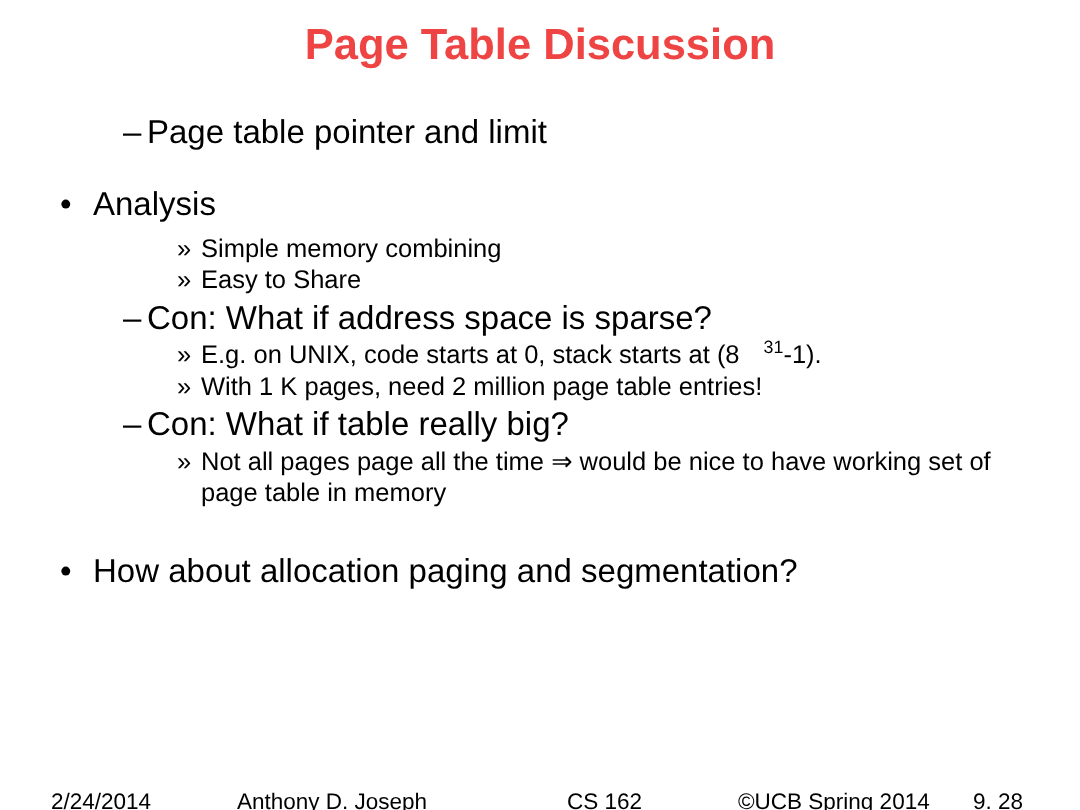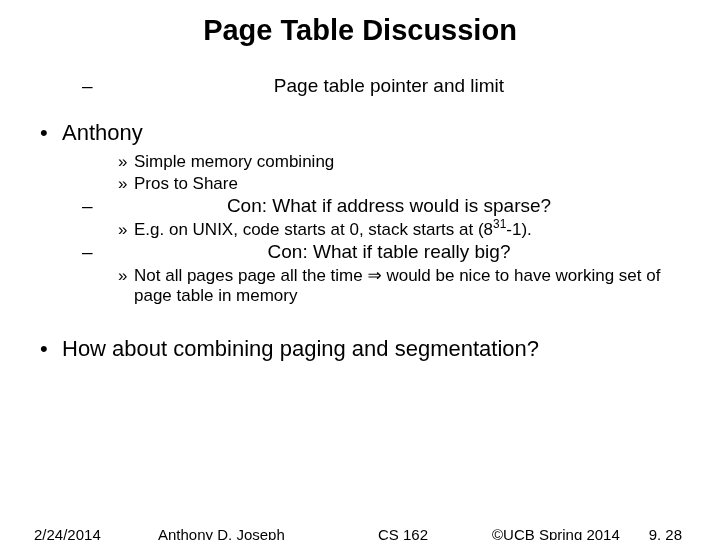--- a/index.html
+++ b/index.html
@@ -16,44 +16,43 @@
     position: relative;
     width: 720px;
     height: 540px;
     box-sizing: border-box;
     padding: 14px 40px 0 40px;
   }
   .title {
     text-align: center;
     font-size: 29px;
     font-weight: bold;
-    color: #000000;
+    color: #ef4444;
     margin: 0 0 28px 0;
   }
   .content {
     font-size: 22px;
     line-height: 1.2;
   }
   .b1 {
     margin: 0 0 6px 0;
     padding-left: 22px;
     position: relative;
   }
   .b1::before {
     content: "•";
     position: absolute;
     left: 0;
     top: 0;
   }
   .b2 {
-    font-size: 19px;
+    font-size: 22px;
     margin: 0 0 2px 0;
     padding-left: 58px;
     position: relative;
-    text-align: center;
   }
   .b2::before {
     content: "–";
     position: absolute;
     left: 42px;
     top: 0;
   }
   .b3 {
     font-size: 17px;
     margin: 0 0 1px 0;
@@ -61,21 +60,21 @@
     position: relative;
   }
   .b3::before {
     content: "»";
     position: absolute;
     left: 78px;
     top: 0;
   }
   .gap { height: 20px; }
   .gap2 { height: 28px; }
-  sup { font-size: 0.7em; vertical-align: super; line-height: 0; }
+  sup { font-size: 0.7em; vertical-align: super; line-height: 0; margin-left: 16px; }
   .arrow { font-family: Arial, sans-serif; }
   .footer {
     position: absolute;
     left: 0;
     bottom: 14px;
     width: 720px;
     font-size: 15px;
     color: #000;
   }
   .footer span { position: absolute; }
@@ -91,31 +90,32 @@
 <div class="slide">
 
   <h1 class="title">Page Table Discussion</h1>
 
   <div class="content">
 
     <div class="b2">Page table pointer and limit</div>
 
     <div class="gap"></div>
 
-    <div class="b1">Anthony</div>
+    <div class="b1">Analysis</div>
     <div class="b3">Simple memory combining</div>
-    <div class="b3">Pros to Share</div>
-    <div class="b2">Con: What if address would is sparse?</div>
+    <div class="b3">Easy to Share</div>
+    <div class="b2">Con: What if address space is sparse?</div>
     <div class="b3"><span>E.g. on UNIX, code starts at 0, stack starts at (8</span><sup>31</sup><span>-1).</span></div>
+    <div class="b3">With 1 K pages, need 2 million page table entries!</div>
     <div class="b2">Con: What if table really big?</div>
     <div class="b3"><span>Not all pages page all the time </span><span class="arrow">⇒</span><span> would be nice to have working set of page table in memory</span></div>
 
     <div class="gap2"></div>
 
-    <div class="b1">How about combining paging and segmentation?</div>
+    <div class="b1">How about allocation paging and segmentation?</div>
 
   </div>
 
   <div class="footer">
     <span class="f-date">2/24/2014</span>
     <span class="f-author">Anthony D. Joseph</span>
     <span class="f-course">CS 162</span>
     <span class="f-copy">©UCB Spring 2014</span>
     <span class="f-page">9. 28</span>
   </div>

